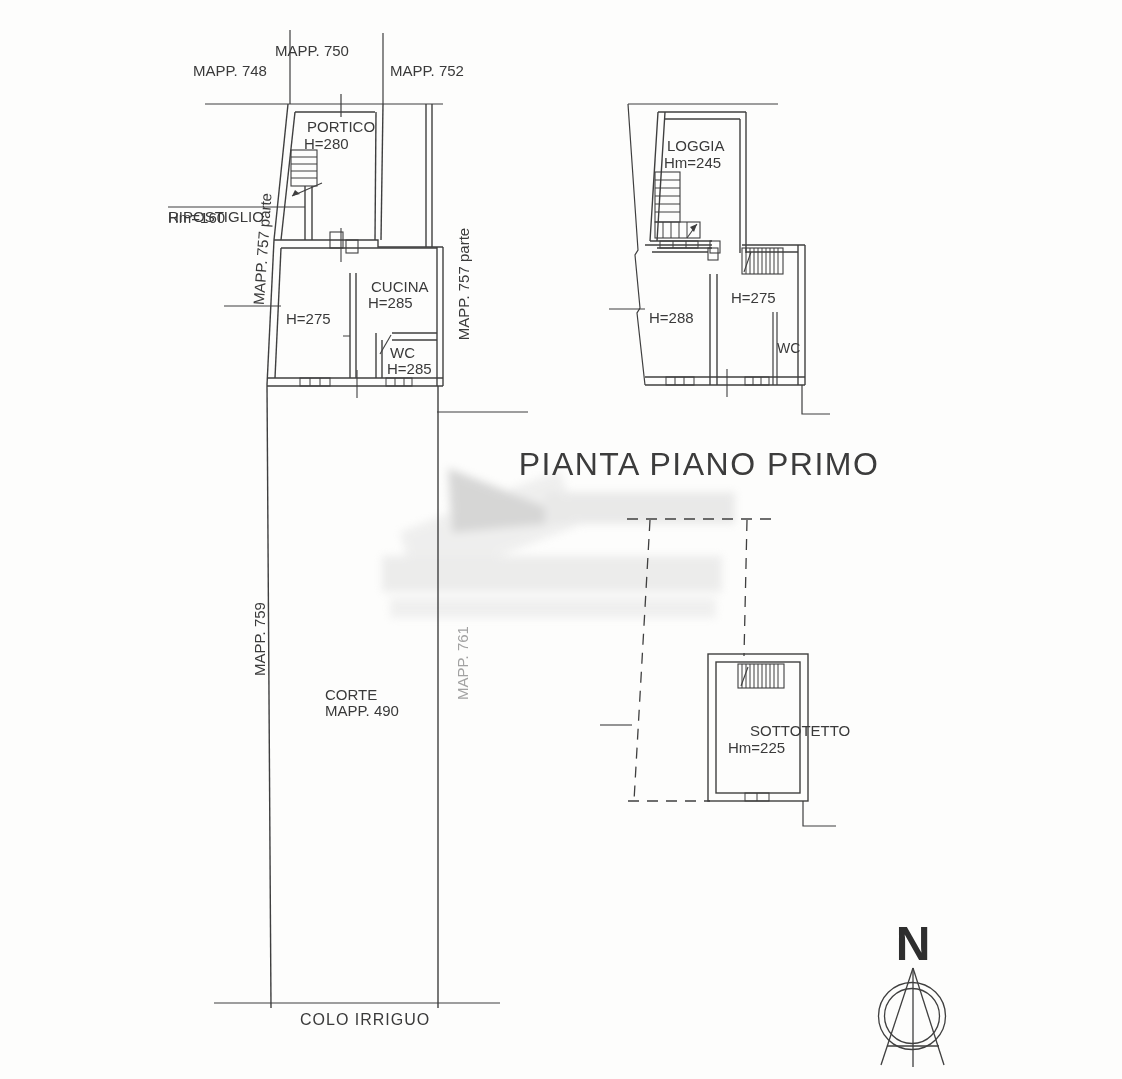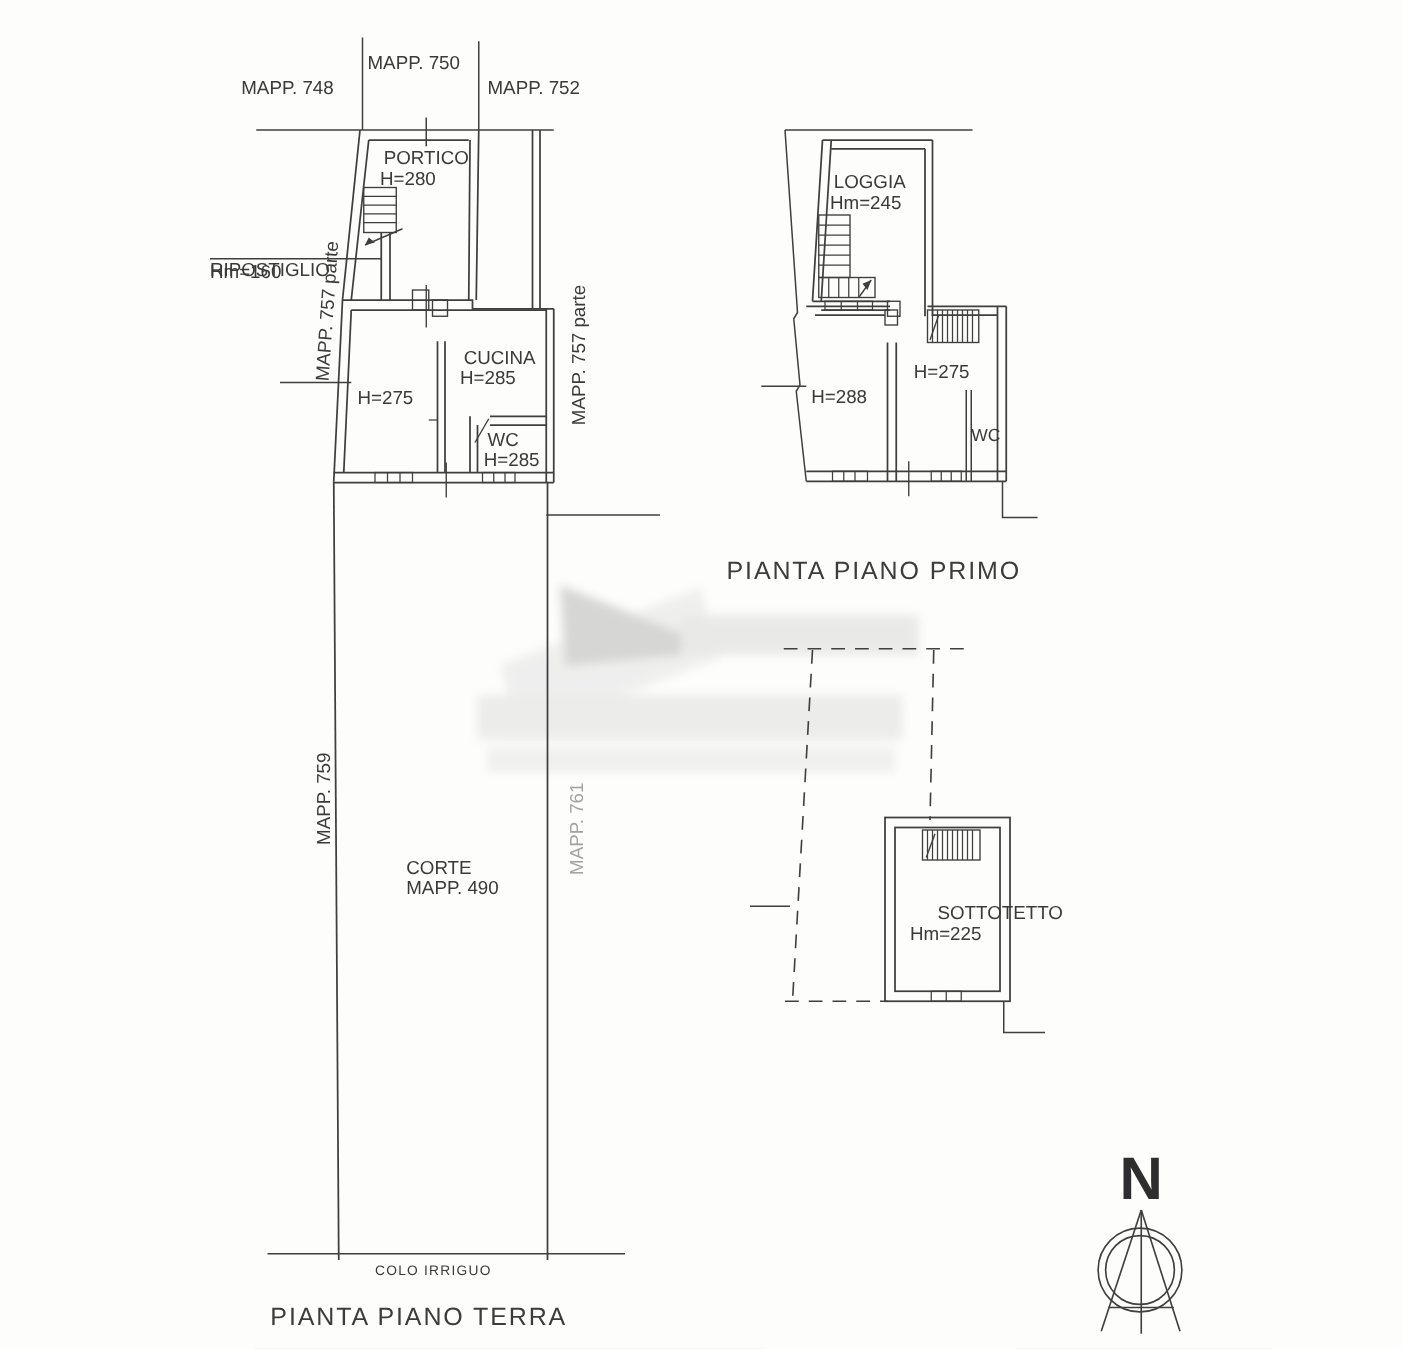--- a/index.html
+++ b/index.html
@@ -1,24 +1,24 @@
 <!DOCTYPE html>
 <html><head>
 <meta charset="utf-8">
 <style>
   html,body{margin:0;padding:0;background:#e8e8e8;}
   .page{position:relative;width:1122px;height:1079px;background:#fdfdfc;overflow:hidden;
         font-family:"Liberation Sans", sans-serif;}
   svg.plan{position:absolute;left:0;top:0;}
   .lbl{position:absolute;color:#3a3a3a;font-size:15px;line-height:1.1;white-space:nowrap;}
-  .lbl.small{font-size:11px;}
+  .lbl.small{font-size:16px;}
   .lbl.rot{transform:translate(-50%,-50%) rotate(-90deg);transform-origin:center;}
   .lbl.rot2{transform:translate(-50%,-50%) rotate(-86deg);transform-origin:center;}
   .lbl.faint{color:#a2a2a2;}
-  .title{position:absolute;color:#3c3c3c;font-size:20px;letter-spacing:1.5px;
+  .title{position:absolute;color:#3c3c3c;font-size:32px;letter-spacing:1.5px;
          transform:translateX(-50%);white-space:nowrap;}
   .north{position:absolute;color:#2e2e2e;font-size:48px;font-weight:700;
          transform:translateX(-50%);letter-spacing:0;}
 </style>
 </head>
 <body>
 
 <div class="page">
 
   <svg class="plan" width="1122" height="1079" viewBox="0 0 1122 1079">
@@ -173,42 +173,41 @@
       <circle cx="912" cy="1016" r="33.5"></circle>
       <circle cx="912" cy="1016" r="27.5"></circle>
       <path d="M913,968 L881,1065"></path>
       <path d="M913,968 L944,1065"></path>
       <path d="M913,968 V1067"></path>
       <path d="M887,1046 H939"></path>
     </g>
   </svg>
 
   <div class="lbl" style="left:193px;top:63px">MAPP. 748</div>
-  <div class="lbl" style="left:294px;top:43px">MAPP. 750</div>
+  <div class="lbl" style="left:275px;top:43px">MAPP. 750</div>
   <div class="lbl" style="left:390px;top:63px">MAPP. 752</div>
 
   <div class="lbl" style="left:307px;top:119px">PORTICO</div>
   <div class="lbl" style="left:304px;top:136px">H=280</div>
   <div class="lbl" style="left:168px;top:209px">RIPOSTIGLIO</div>
   <div class="lbl" style="left:168px;top:210px">Hm=160</div>
   <div class="lbl rot2" style="left:263px;top:249px">MAPP. 757 parte</div>
   <div class="lbl rot" style="left:464px;top:284px">MAPP. 757 parte</div>
   <div class="lbl" style="left:286px;top:311px">H=275</div>
   <div class="lbl" style="left:371px;top:279px">CUCINA</div>
   <div class="lbl" style="left:368px;top:295px">H=285</div>
   <div class="lbl" style="left:390px;top:345px">WC</div>
   <div class="lbl" style="left:387px;top:361px">H=285</div>
 
   <div class="lbl rot" style="left:260px;top:639px">MAPP. 759</div>
   <div class="lbl rot faint" style="left:463px;top:663px">MAPP. 761</div>
   <div class="lbl" style="left:325px;top:687px">CORTE</div>
   <div class="lbl" style="left:325px;top:703px">MAPP. 490</div>
 
   <div class="lbl small" style="left:300px;top:1011px;letter-spacing:1px">COLO IRRIGUO</div>
-  <div class="title" style="left:335px;top:1043px">PIANTA PIANO TERRA</div>
 
   <div class="lbl" style="left:667px;top:138px">LOGGIA</div>
   <div class="lbl" style="left:664px;top:155px">Hm=245</div>
   <div class="lbl" style="left:649px;top:310px">H=288</div>
   <div class="lbl" style="left:731px;top:290px">H=275</div>
   <div class="lbl" style="left:777px;top:341px;font-size:14px">WC</div>
   <div class="title" style="left:699px;top:446px">PIANTA PIANO PRIMO</div>
 
   <div class="lbl" style="left:750px;top:723px">SOTTOTETTO</div>
   <div class="lbl" style="left:728px;top:740px">Hm=225</div>

